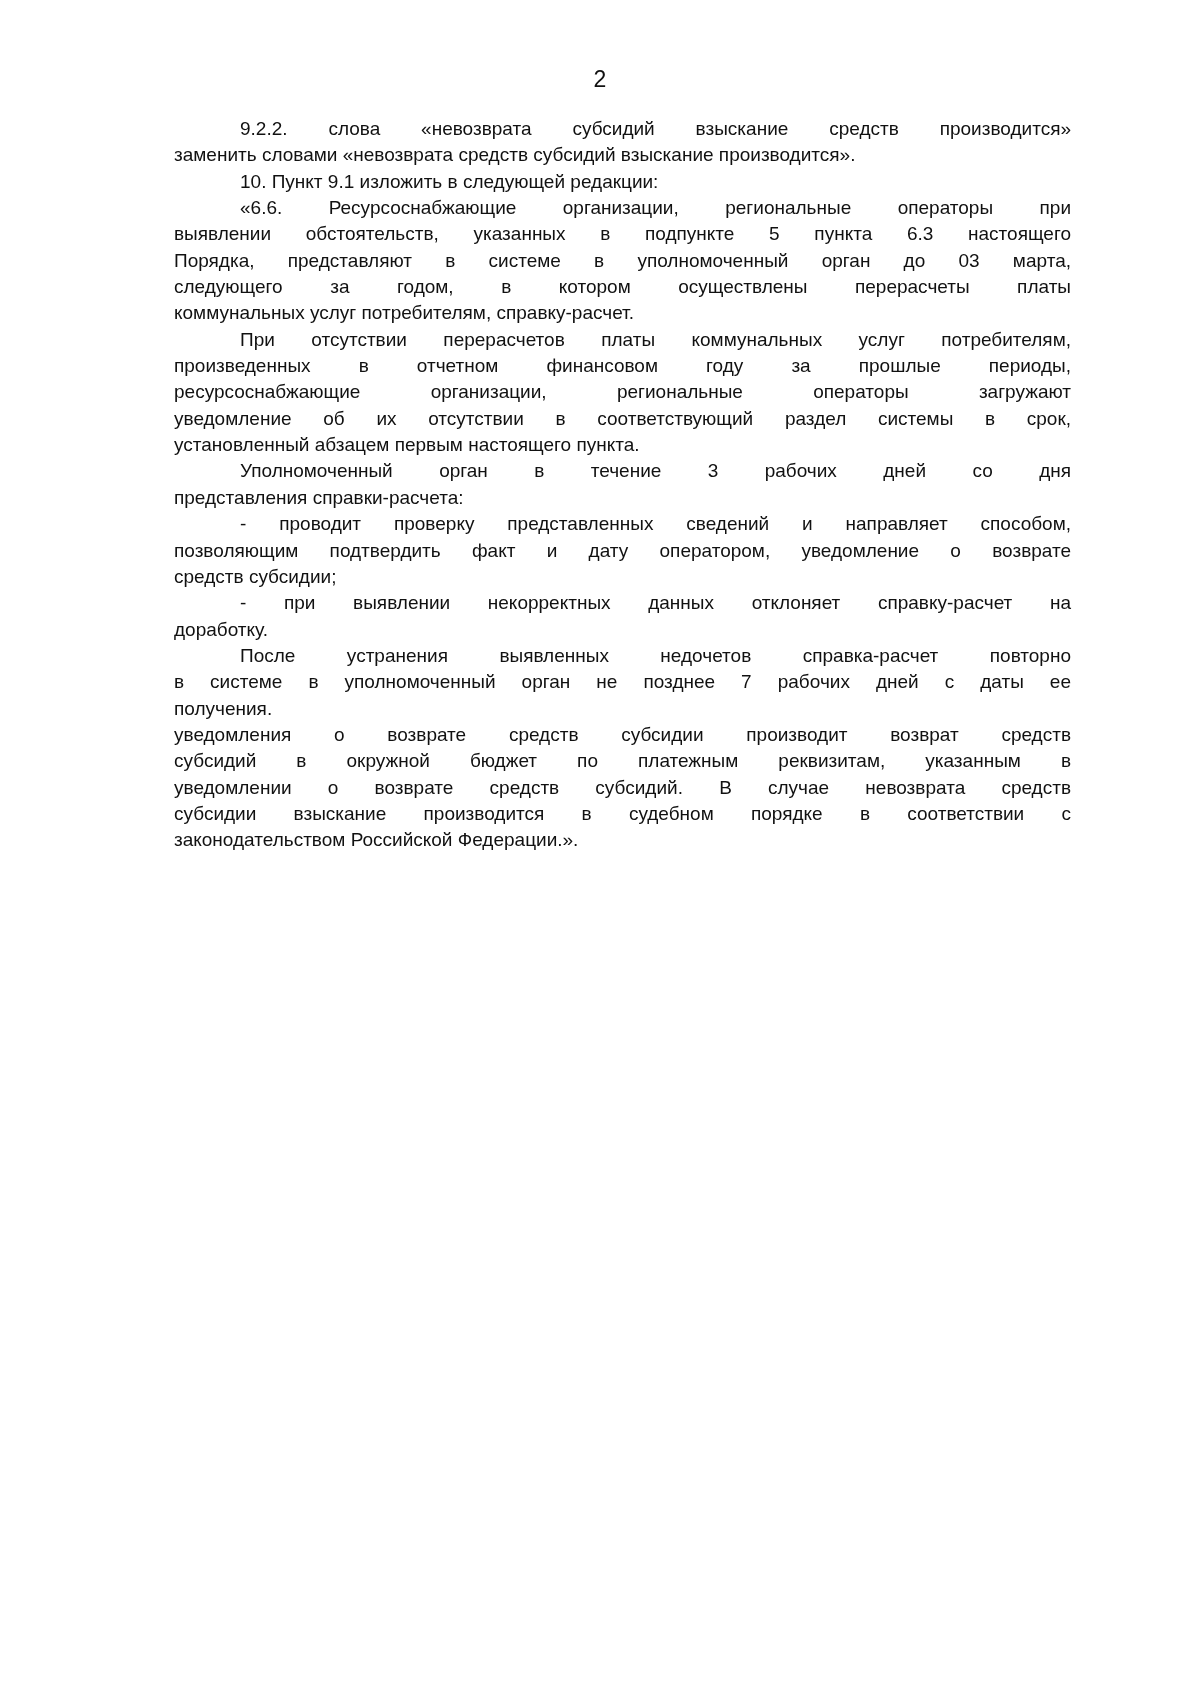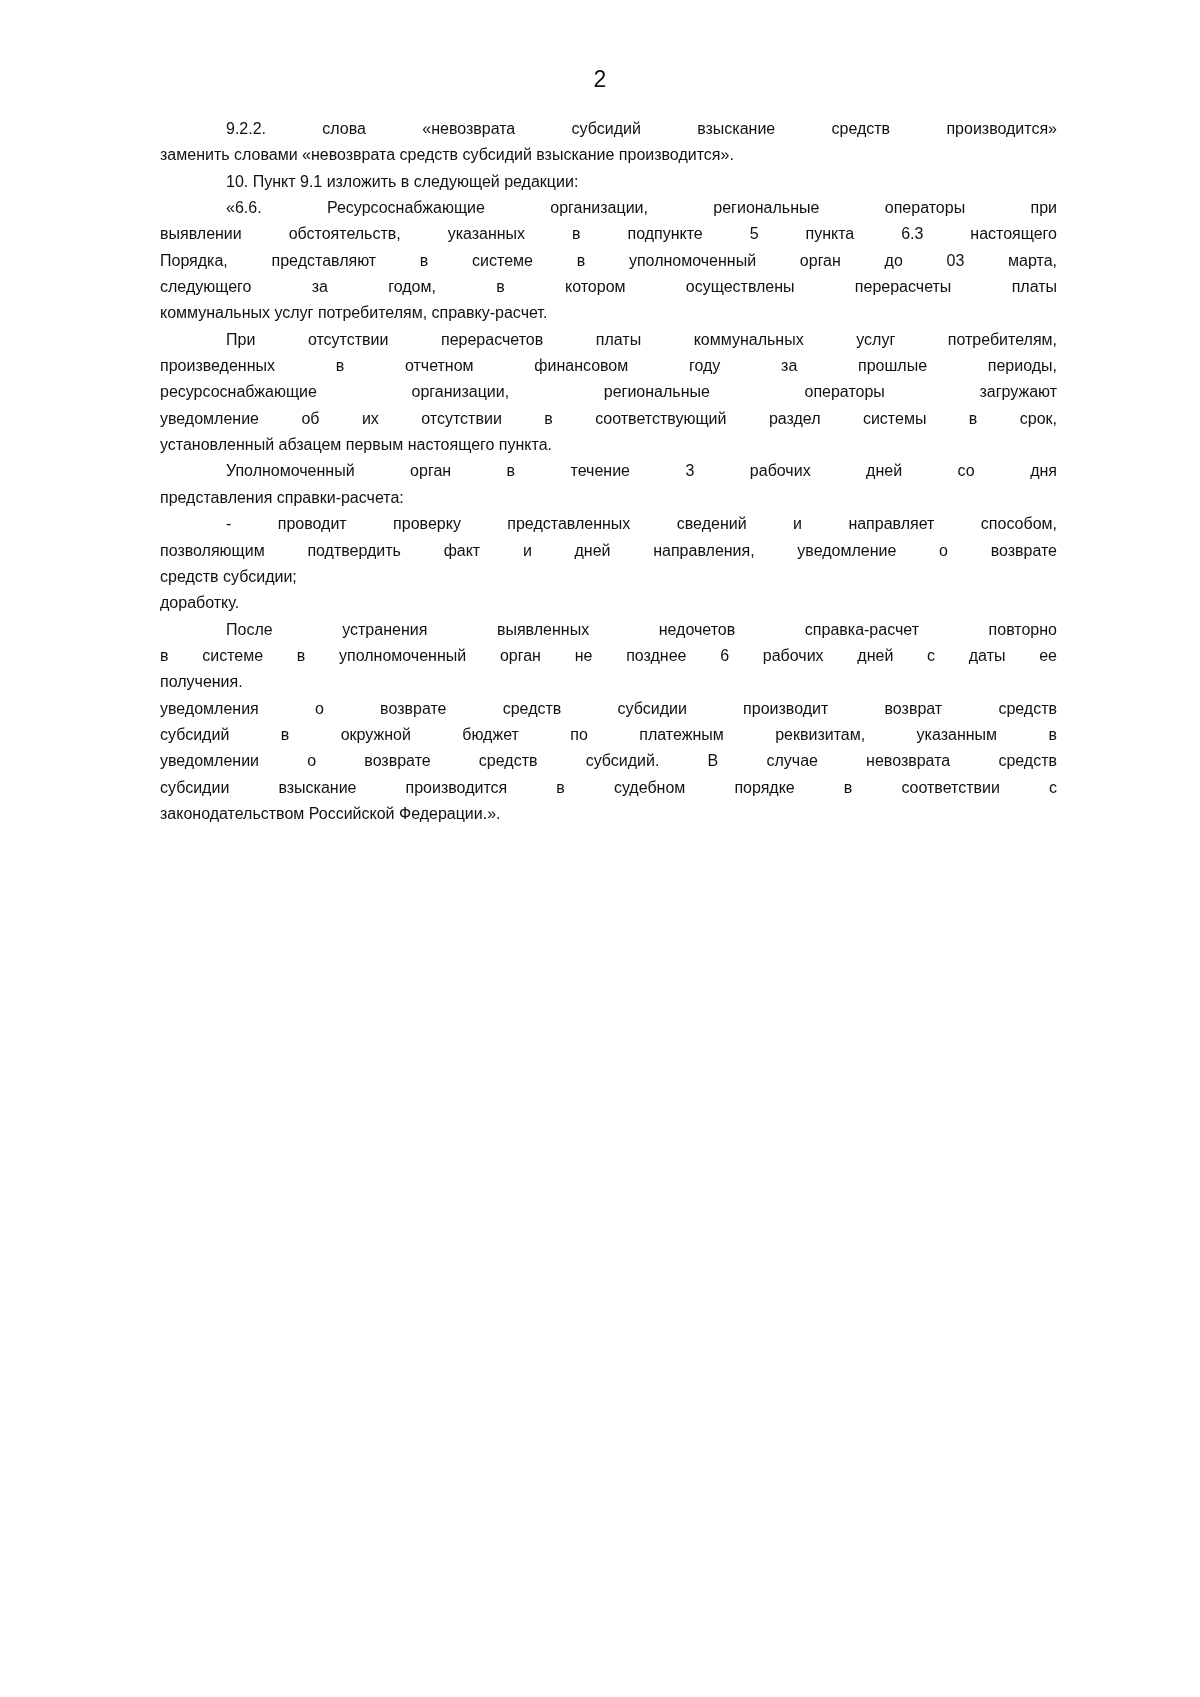--- a/index.html
+++ b/index.html
@@ -20,23 +20,23 @@
       top: 66px;
       left: 0;
       width: 1200px;
       text-align: center;
       font-size: 23px;
       line-height: 26px;
     }
     .body-text {
       position: absolute;
       top: 116px;
-      left: 160px;
+      left: 174px;
       width: 897px;
-      font-size: 16px;
+      font-size: 19px;
     }
     .line {
       display: block;
       height: 26.35px;
       line-height: 26.35px;
       white-space: nowrap;
       text-align: justify;
       text-align-last: justify;
     }
     .line.indent {
@@ -78,31 +78,32 @@
     <span class="line last">установленный абзацем первым настоящего пункта.</span>
   </div>
 
   <div>
     <span class="line indent">Уполномоченный орган в течение 3 рабочих дней со дня</span>
     <span class="line last">представления справки-расчета:</span>
   </div>
 
   <div>
     <span class="line indent">- проводит проверку представленных сведений и направляет способом,</span>
-    <span class="line">позволяющим подтвердить факт и дней направления, уведомление о возврате</span>
+    <span class="line">позволяющим подтвердить факт и дату оператором, уведомление о возврате</span>
     <span class="line last">средств субсидии;</span>
   </div>
 
   <div>
+    <span class="line indent">- при выявлении некорректных данных отклоняет справку-расчет на</span>
     <span class="line last">доработку.</span>
   </div>
 
   <div>
     <span class="line indent">После устранения выявленных недочетов справка-расчет повторно</span>
-    <span class="line">в системе в уполномоченный орган не позднее 6 рабочих дней с даты ее</span>
+    <span class="line">в системе в уполномоченный орган не позднее 7 рабочих дней с даты ее</span>
     <span class="line last">получения.</span>
   </div>
 
   <div>
     <span class="line">уведомления о возврате средств субсидии производит возврат средств</span>
     <span class="line">субсидий в окружной бюджет по платежным реквизитам, указанным в</span>
     <span class="line">уведомлении о возврате средств субсидий. В случае невозврата средств</span>
     <span class="line">субсидии взыскание производится в судебном порядке в соответствии с</span>
     <span class="line last">законодательством Российской Федерации.».</span>
   </div>

